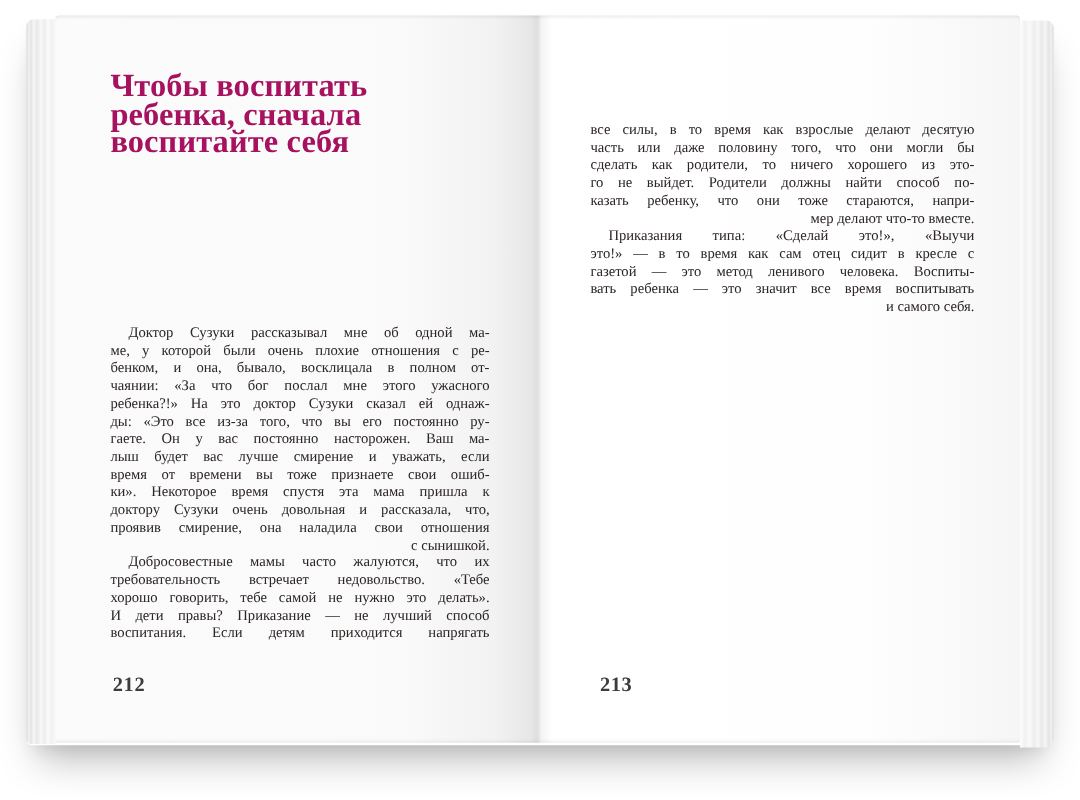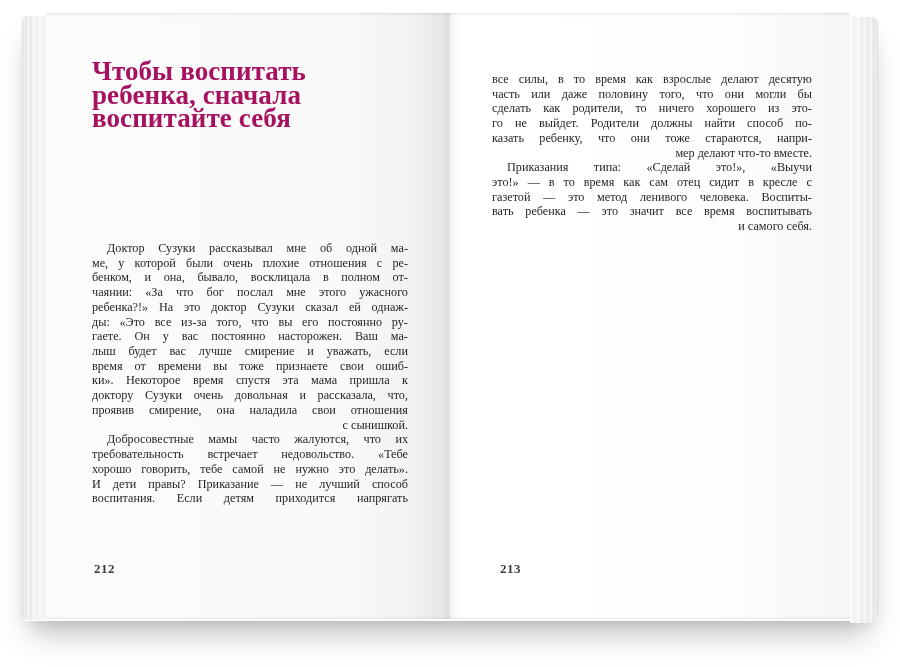--- a/index.html
+++ b/index.html
@@ -38,32 +38,32 @@
     background:linear-gradient(to right,#fbfbfb 0%,#fafafa 72%,#f2f2f2 91%,#e7e7e7 98.5%,#dddddd 100%);
   }
   .page.right-page{
     left:426px;border-radius:0 3px 2px 0;
     background:linear-gradient(to right,#dcdcdc 0px,#f4f4f4 3px,#ffffff 12px,#fefefe 68%,#f6f6f6 100%);
   }
 
   .heading{position:absolute;left:46px;top:47px;width:330px;color:var(--heading-color);}
   .heading-line{font-size:27px;line-height:23.6px;font-weight:700;letter-spacing:0.1px;white-space:nowrap;}
 
-  .body-text{position:absolute;color:var(--body-color);}
+  .body-text{position:absolute;color:var(--body-color);margin-top:29px;}
   .left-body{left:46px;top:228px;width:316px;}
   .right-body{left:44px;top:59px;width:320px;}
 
   .para{margin:0;}
   .line{height:14.72px;line-height:14.72px;font-size:12.2px;overflow:visible;}
   .line.just{display:flex;justify-content:space-between;flex-wrap:nowrap;}
   .line.just span{white-space:pre;flex:0 0 auto;}
   .line.last{white-space:nowrap;text-align:right;}
   .line.indent{padding-left:15px;text-align:center;}
 
-  .page-number{position:absolute;top:548px;font-size:13px;font-weight:700;color:var(--pagenum-color);letter-spacing:0.5px;}
+  .page-number{position:absolute;top:548px;font-size:17px;font-weight:700;color:var(--pagenum-color);letter-spacing:0.5px;}
   .page-number.left-num{left:48px;}
   .page-number.right-num{left:52px;width:305px;}
 </style>
 </head>
 <body>
 
 <div class="scene">
   <div class="book">
     <div class="page-stack left"></div>
     <div class="page-stack right"></div>

